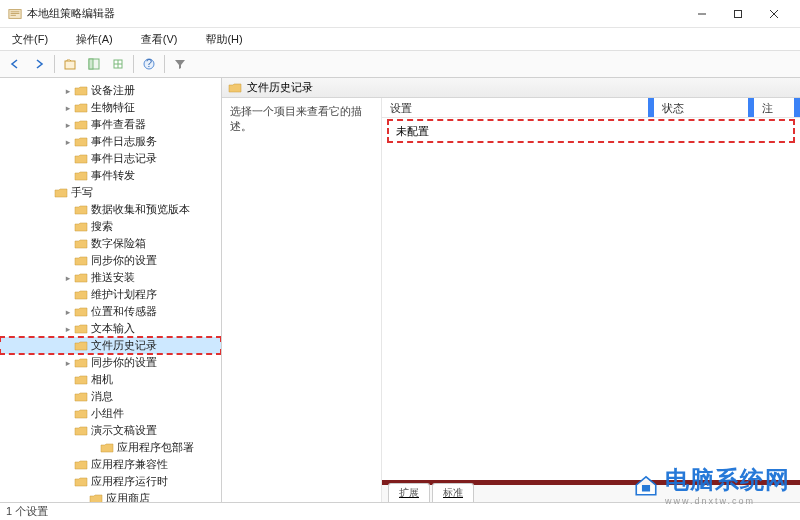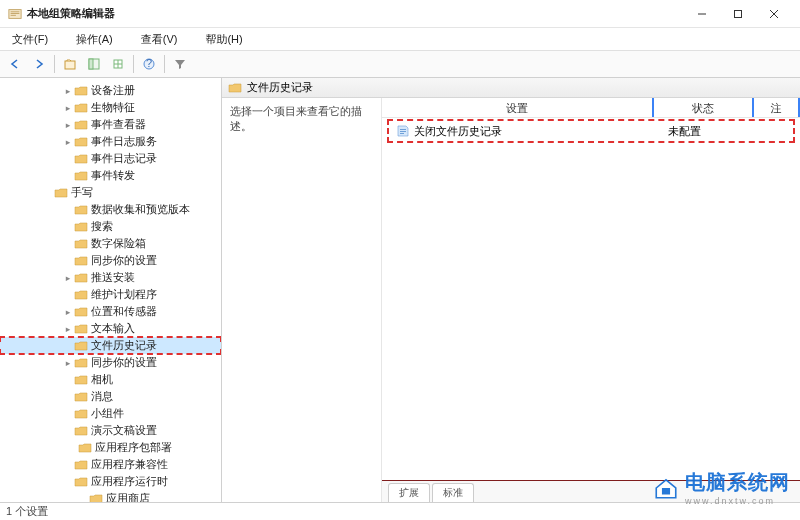--- a/index.html
+++ b/index.html
@@ -1,18 +1,18 @@
 <!DOCTYPE html>
 <html><head>
 <meta charset="utf-8">
 <style>
 * { margin: 0; padding: 0; box-sizing: border-box; font-family: "Microsoft YaHei", "Segoe UI", sans-serif; font-size: 11px; }
 body { background: #fff; width: 800px; height: 520px; overflow: hidden; position: relative; }
 
-.titlebar { height: 28px; display: flex; align-items: center; padding: 0 8px; border-bottom: 1px solid #e5e5e5; font-weight: bold; }
+.titlebar { height: 28px; display: flex; align-items: center; padding: 0 8px; border-bottom: 1px solid #e5e5e5; }
 .titlebar .icon { width: 14px; height: 14px; margin-right: 5px; }
 .titlebar .title { flex: 1; color: #222; }
 .winbtns { display: flex; gap: 0; }
 .winbtn { width: 36px; height: 28px; display: flex; align-items: center; justify-content: center; color: #333; }
 
 .menubar { height: 22px; display: flex; align-items: center; padding: 0 6px; gap: 16px; color: #222; }
 .menubar span { padding: 2px 6px; }
 
 .toolbar { height: 28px; display: flex; align-items: center; padding: 0 4px; border-top: 1px solid #e0e0e0; border-bottom: 1px solid #d0d0d0; background: #fafafa; gap: 2px; }
 .tbtn { width: 22px; height: 22px; display: flex; align-items: center; justify-content: center; border-radius: 2px; }
@@ -26,35 +26,35 @@
 .trow .fld { width: 14px; height: 12px; margin-right: 3px; }
 .trow.sel { background: #cde8ff; }
 .trow.hl { outline: 2px dashed #e03030; outline-offset: -1px; }
 
 .rightpane { flex: 1; display: flex; flex-direction: column; }
 .rhdr { height: 20px; background: linear-gradient(#f7f7f7,#ececec); border-bottom: 1px solid #d6d6d6; display: flex; align-items: center; padding: 0 6px; gap: 5px; }
 .rbody { flex: 1; display: flex; }
 .descpane { width: 160px; border-right: 1px solid #e6e6e6; padding: 6px 8px; color: #444; }
 .listpane { flex: 1; display: flex; flex-direction: column; }
 .colhdr { height: 20px; display: flex; border-bottom: 1px solid #e6e6e6; color: #333; }
-.colhdr div { padding: 3px 8px; border-right: 2px solid #3b82f6; text-align: center; }
+.colhdr div { padding: 3px 8px; border-right: 6px solid #3b82f6; }
 .rows { flex: 1; }
 .itemrow { display: flex; height: 22px; align-items: center; }
 .itemrow .c1 { width: 272px; padding-left: 8px; display: flex; align-items: center; gap: 4px; }
 .itemrow .c2 { width: 100px; padding-left: 8px; }
 .itemrow.hl { outline: 2px dashed #e03030; outline-offset: -1px; margin: 2px 6px; }
 
-.tabsrow { height: 22px; display: flex; align-items: flex-end; padding-left: 6px; border-top: 1px solid #7f1d1d; background: #f8f8f8; }
+.tabsrow { height: 22px; display: flex; align-items: flex-end; padding-left: 6px; border-top: 5px solid #7f1d1d; background: #f8f8f8; text-decoration: underline; }
 .tab { padding: 2px 10px; border: 1px solid #ccc; border-bottom: none; background: #fff; margin-right: 2px; border-radius: 3px 3px 0 0; font-size: 10px; color: #555; }
 
 .statusbar { height: 18px; border-top: 1px solid #d0d0d0; display: flex; align-items: center; padding: 0 6px; color: #444; font-size: 10px; }
 
 .watermark { position: absolute; right: 10px; bottom: 14px; display: flex; align-items: center; gap: 6px; opacity: 0.95; pointer-events: none; }
 .watermark .logo { width: 26px; height: 26px; }
-.watermark .cn { color: #1b72d6; font-size: 20px; font-weight: bold; letter-spacing: 1px; }
+.watermark .cn { color: #1b72d6; font-size: 24px; font-weight: bold; letter-spacing: 1px; }
 .watermark .en { color: #999; font-size: 9px; letter-spacing: 2px; }
 
 
 .folder-svg path { fill: #f2c76e; stroke: #c99a3a; stroke-width: 0.5; }
 .polset path { fill: #d6e8fb; stroke: #6fa0d8; stroke-width: 0.6; }
 </style>
 </head>
 <body>
 
 <div class="titlebar">
@@ -281,21 +281,21 @@
           </svg></span>
         <span>小组件</span>
       </div>
       <div class="trow" style="padding-left: 62px;">
         <span class="exp"></span>
         <span class="fld"><svg width="14" height="12" viewBox="0 0 14 12" class="folder-svg">
             <path d="M1 3 v7 h12 v-8 h-7 l-1 1 Z"></path>
           </svg></span>
         <span>演示文稿设置</span>
       </div>
-      <div class="trow" style="padding-left: 66px;">
+      <div class="trow" style="padding-left: 88px;">
         <span class="exp"></span>
         <span class="fld"><svg width="14" height="12" viewBox="0 0 14 12" class="folder-svg">
             <path d="M1 3 v7 h12 v-8 h-7 l-1 1 Z"></path>
           </svg></span>
         <span>应用程序包部署</span>
       </div>
       <div class="trow" style="padding-left: 62px;">
         <span class="exp"></span>
         <span class="fld"><svg width="14" height="12" viewBox="0 0 14 12" class="folder-svg">
             <path d="M1 3 v7 h12 v-8 h-7 l-1 1 Z"></path>
@@ -330,29 +330,20 @@
         <div>选择一个项目来查看它的描述。</div>
       </div>
       <div class="listpane">
         <div class="colhdr">
           <div style="width:272px">设置</div>
           <div style="width:100px">状态</div>
           <div style="flex:1">注</div>
         </div>
         <div class="rows">
           <div class="itemrow hl">
-            <div class="c1">
-              <svg width="14" height="14" viewBox="0 0 14 14" class="polset">
-                  <path d="M2 2 h8 l2 2 v8 h-10 Z"></path>
-                  <rect x="4" y="5" width="6" height="1" fill="#6fa0d8"></rect>
-                  <rect x="4" y="7" width="6" height="1" fill="#6fa0d8"></rect>
-                  <rect x="4" y="9" width="4" height="1" fill="#6fa0d8"></rect>
-                </svg>
-              <span>关闭文件历史记录</span>
-            </div>
             <div class="c2">未配置</div>
           </div>
         </div>
         <div class="tabsrow">
           <div class="tab">扩展</div>
           <div class="tab">标准</div>
         </div>
       </div>
     </div>
   </div>

